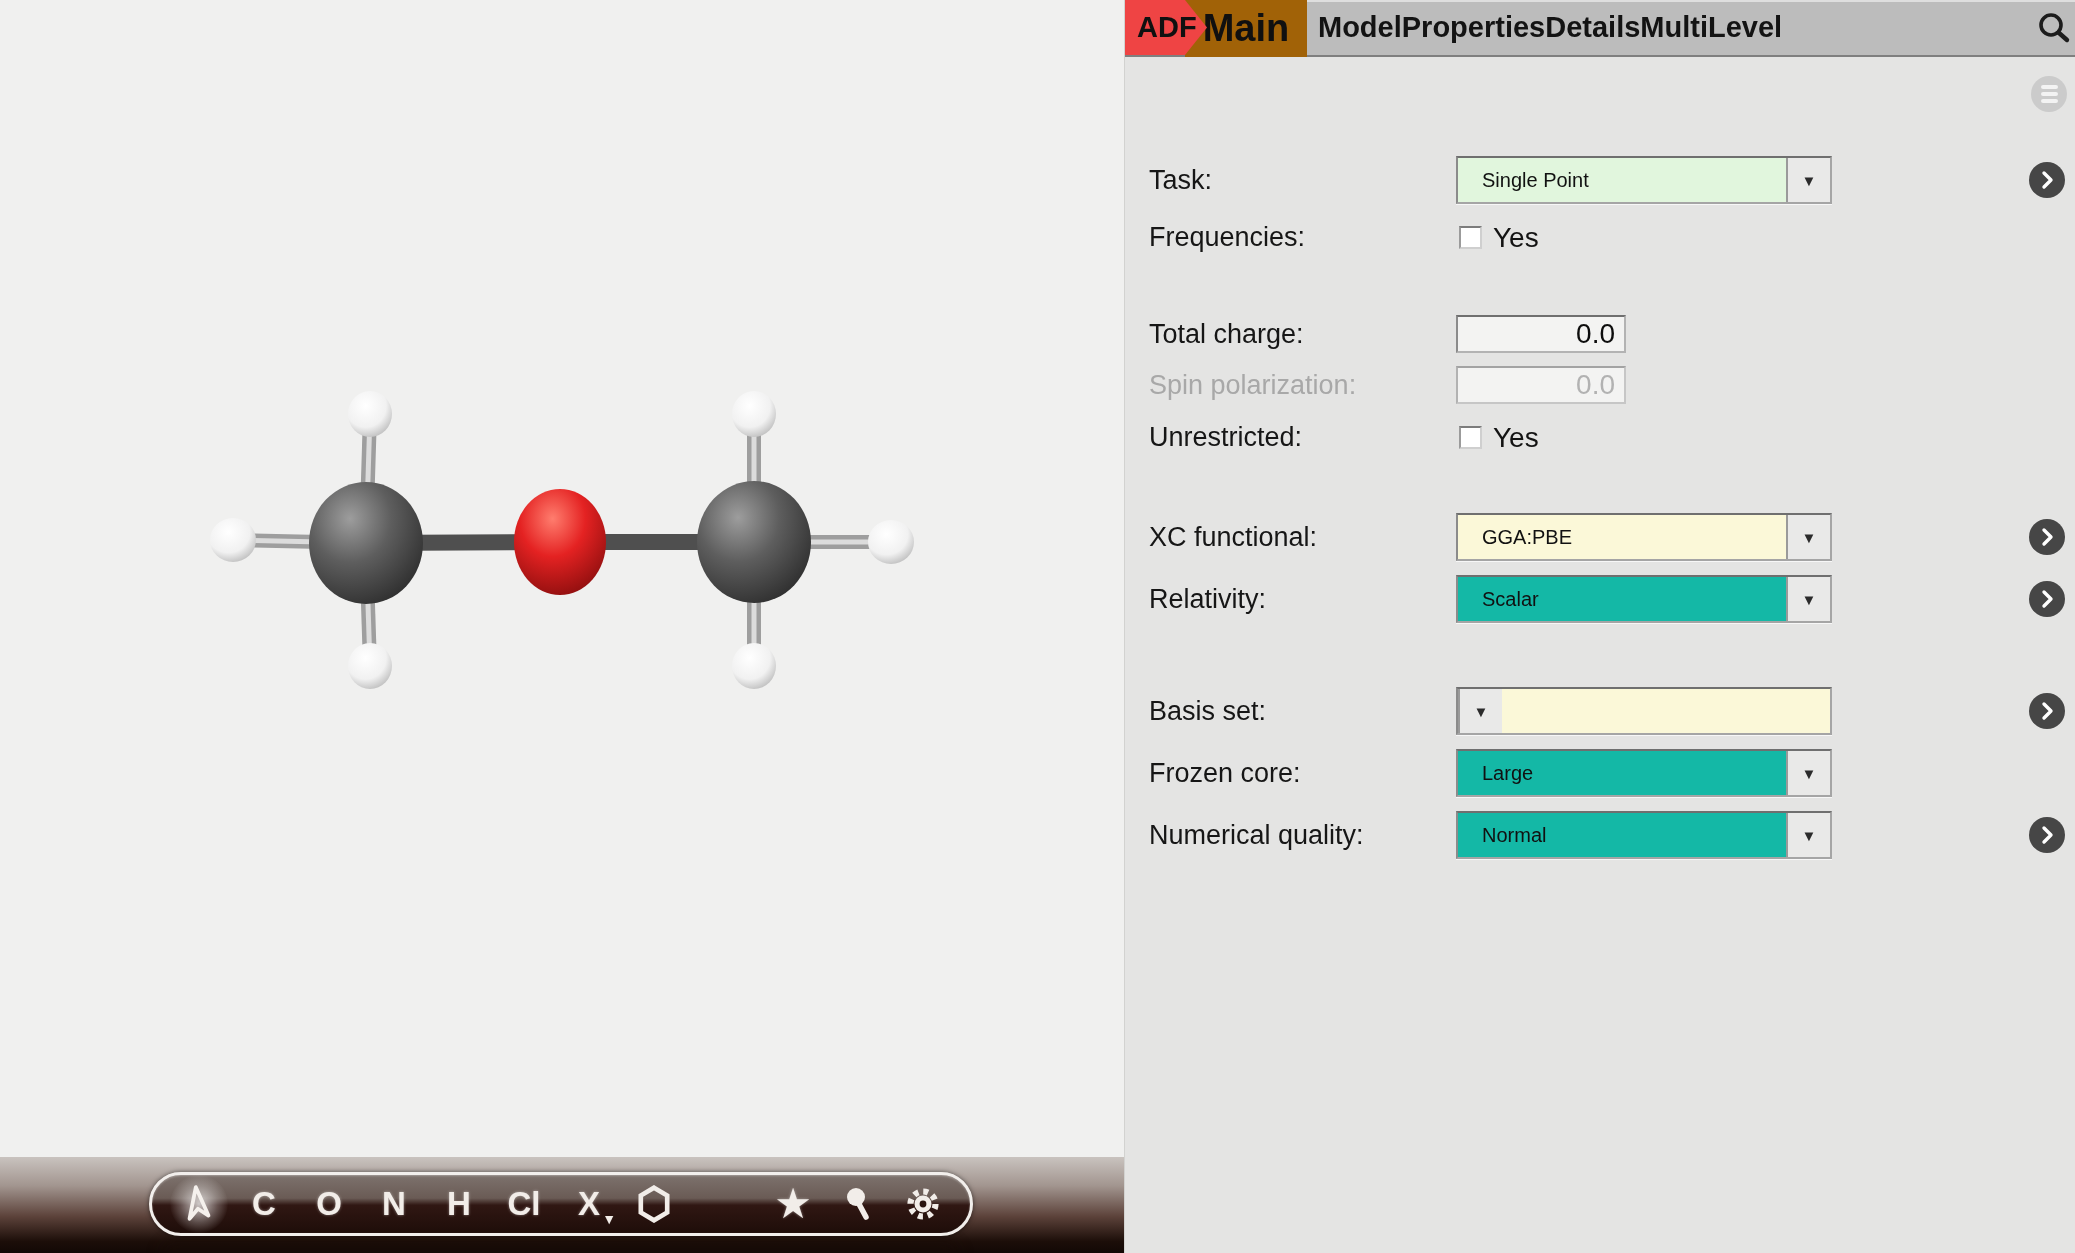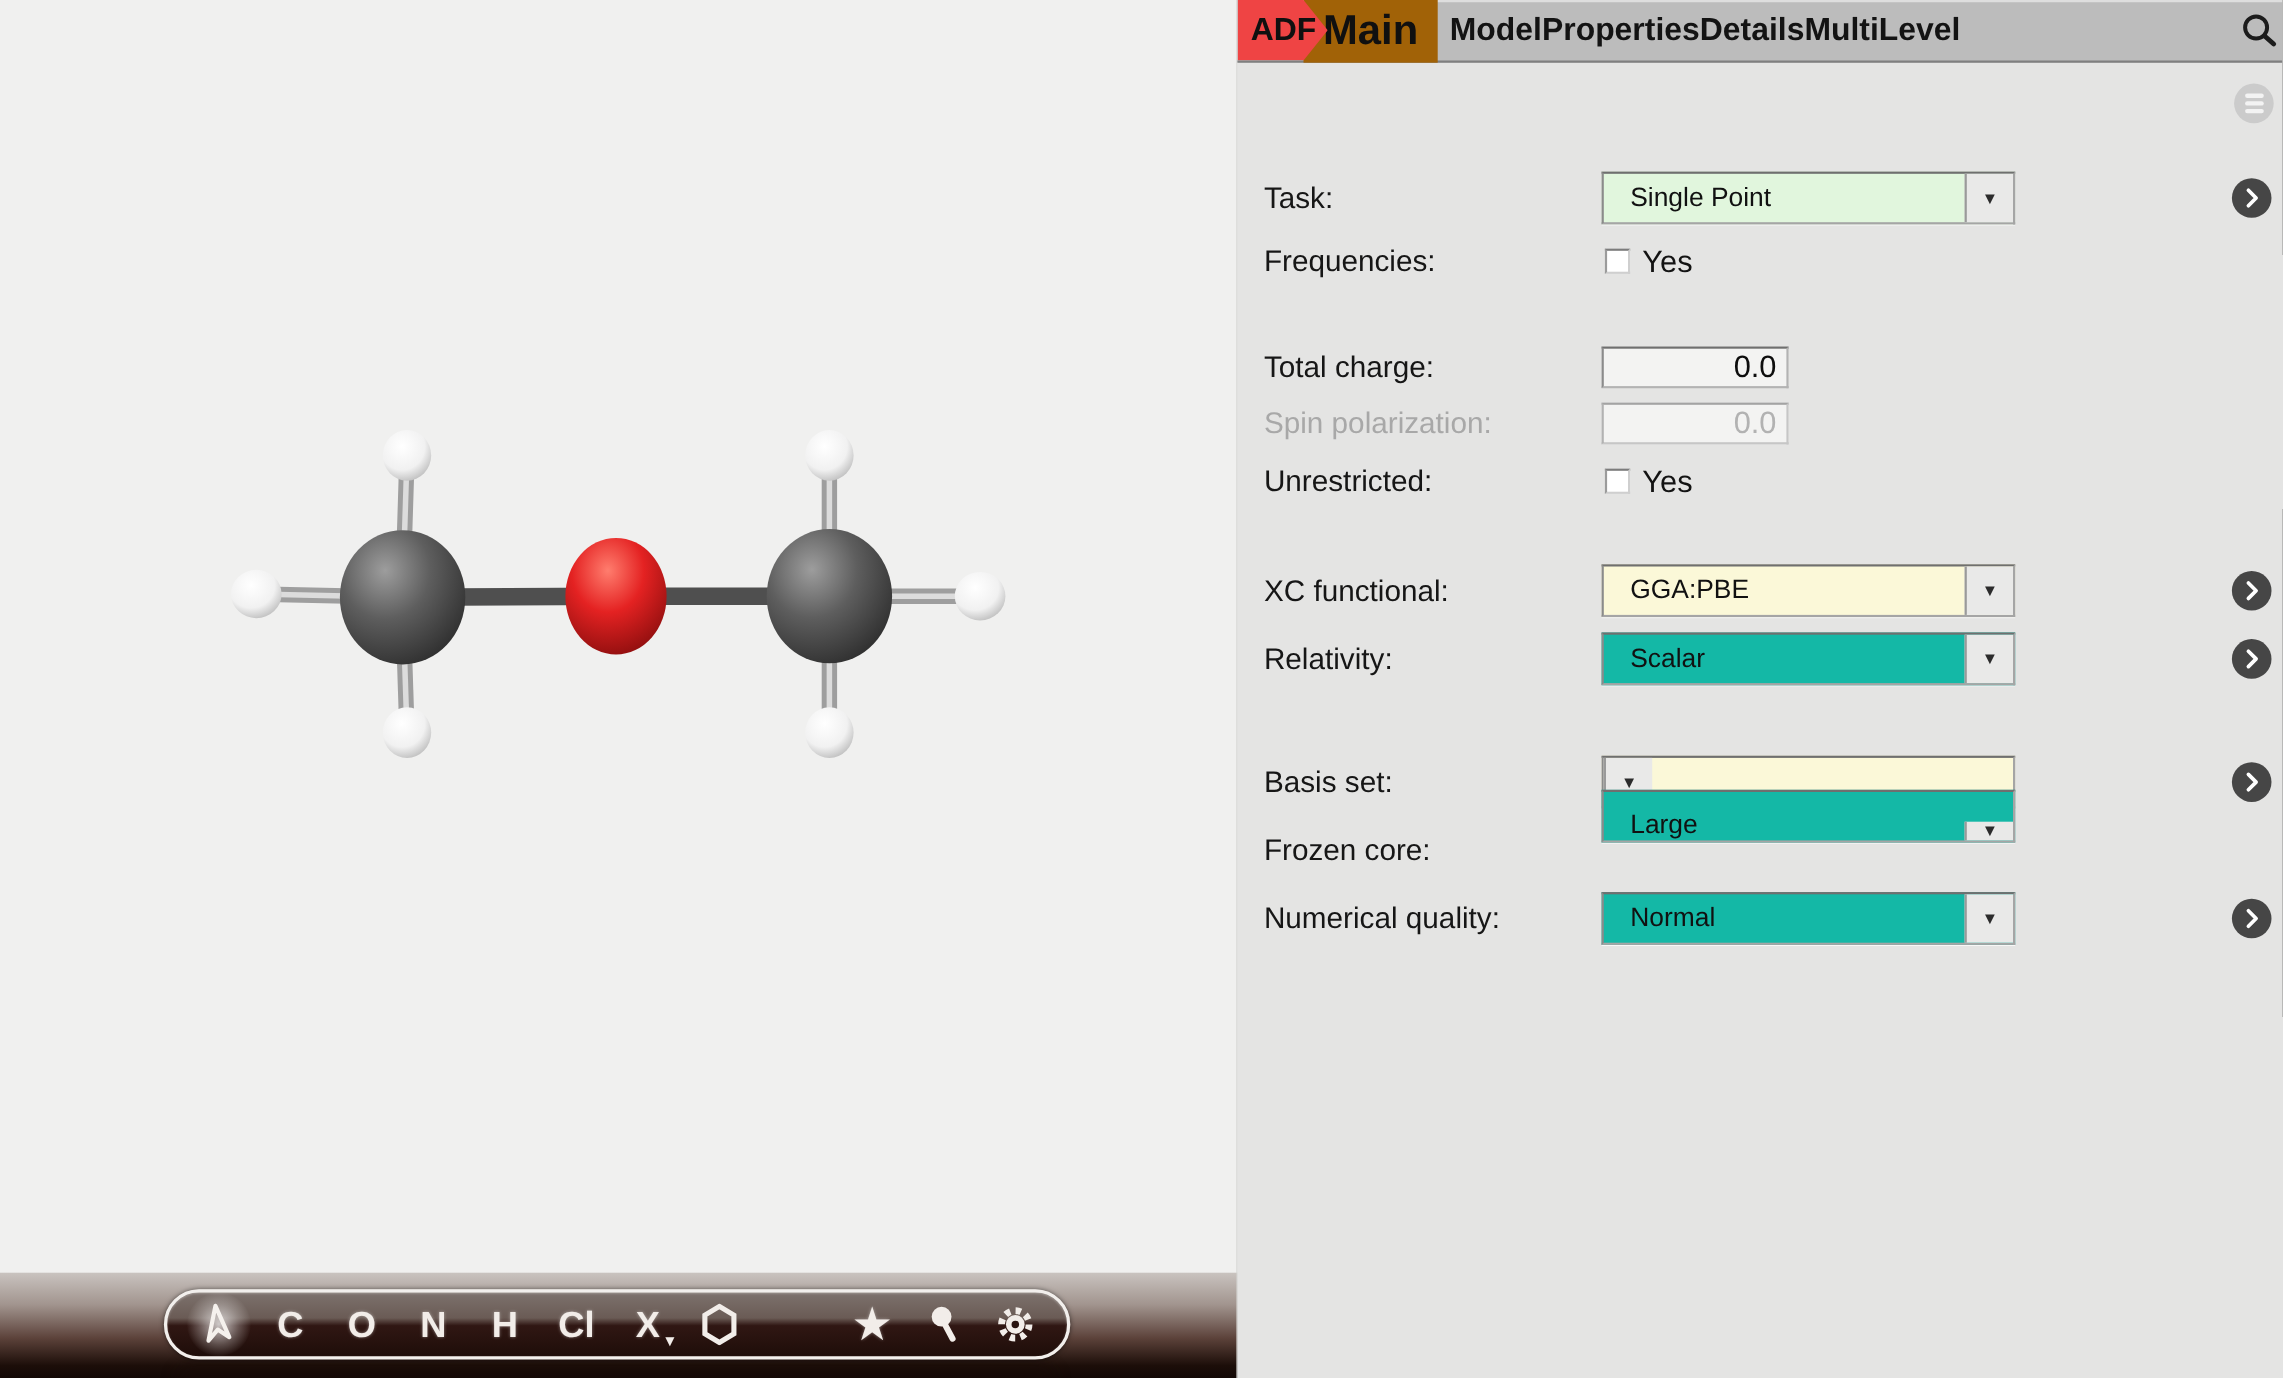--- a/index.html
+++ b/index.html
@@ -53,21 +53,21 @@
   .menu-circle i{display:block;width:17px;height:4px;border-radius:2px;background:#f3f3f3;}
 
   
   .flabel{position:absolute;left:1149px;display:flex;align-items:center;
     font-size:27px;color:#161616;white-space:nowrap;}
   .flabel.disabled{color:#a8a8a8;}
 
   .dd{position:absolute;left:1456px;width:376px;height:48px;box-sizing:border-box;
     border:2px solid;border-color:#6f6f6f #a5a5a5 #a5a5a5 #8b8b8b;display:flex;align-items:stretch;cursor:default;
     box-shadow:0 1px 0 rgba(255,255,255,.7);}
-  .dd .dd-value{flex:1;display:flex;align-items:center;padding-left:24px;font-size:24px;color:#111;}
+  .dd .dd-value{flex:1;display:flex;align-items:center;padding-left:24px;font-size:20px;color:#111;}
   .dd .dd-arrow{width:42px;border-left:2px solid #9a9a9a;background:#e9e9e8;
     display:flex;align-items:center;justify-content:center;font-size:15px;color:#2b2b2b;}
   .dd.green{background:#e1f6dd;}
   .dd.yellow{background:#fbf8d8;}
   .dd.plain{background:#14b8a6;}
 
   .tinput{position:absolute;left:1456px;width:170px;height:38px;box-sizing:border-box;background:#f3f3f2;
     border:2px solid;border-color:#6f6f6f #b3b3b3 #b3b3b3 #8b8b8b;
     display:flex;align-items:center;justify-content:flex-end;padding-right:9px;font-size:28px;color:#0d0d0d;}
   .tinput.disabled{border-color:#a3a3a3 #c6c6c6 #c6c6c6 #b2b2b2;color:#b2b2b2;}
@@ -258,21 +258,21 @@
   <div class="dd yellow" style="top:687px;">
     <span class="dd-arrow">▼</span>
   </div>
   <div class="chev" style="top:693px;">
     <svg width="22" height="22" viewBox="0 0 22 22">
       <polyline points="8,4 15,11 8,18" fill="none" stroke="#fff" stroke-width="3.4" stroke-linecap="round" stroke-linejoin="round"></polyline>
     </svg>
   </div>
 
   <div class="flabel" style="top:749px;height:48px;">Frozen core:</div>
-  <div class="dd plain" style="top:718px;align-items:flex-end;">
+  <div class="dd plain" style="top:749px;">
     <span class="dd-value">Large</span>
     <span class="dd-arrow">▼</span>
   </div>
 
   <div class="flabel" style="top:811px;height:48px;">Numerical quality:</div>
   <div class="dd plain" style="top:811px;">
     <span class="dd-value">Normal</span>
     <span class="dd-arrow">▼</span>
   </div>
   <div class="chev" style="top:817px;">

